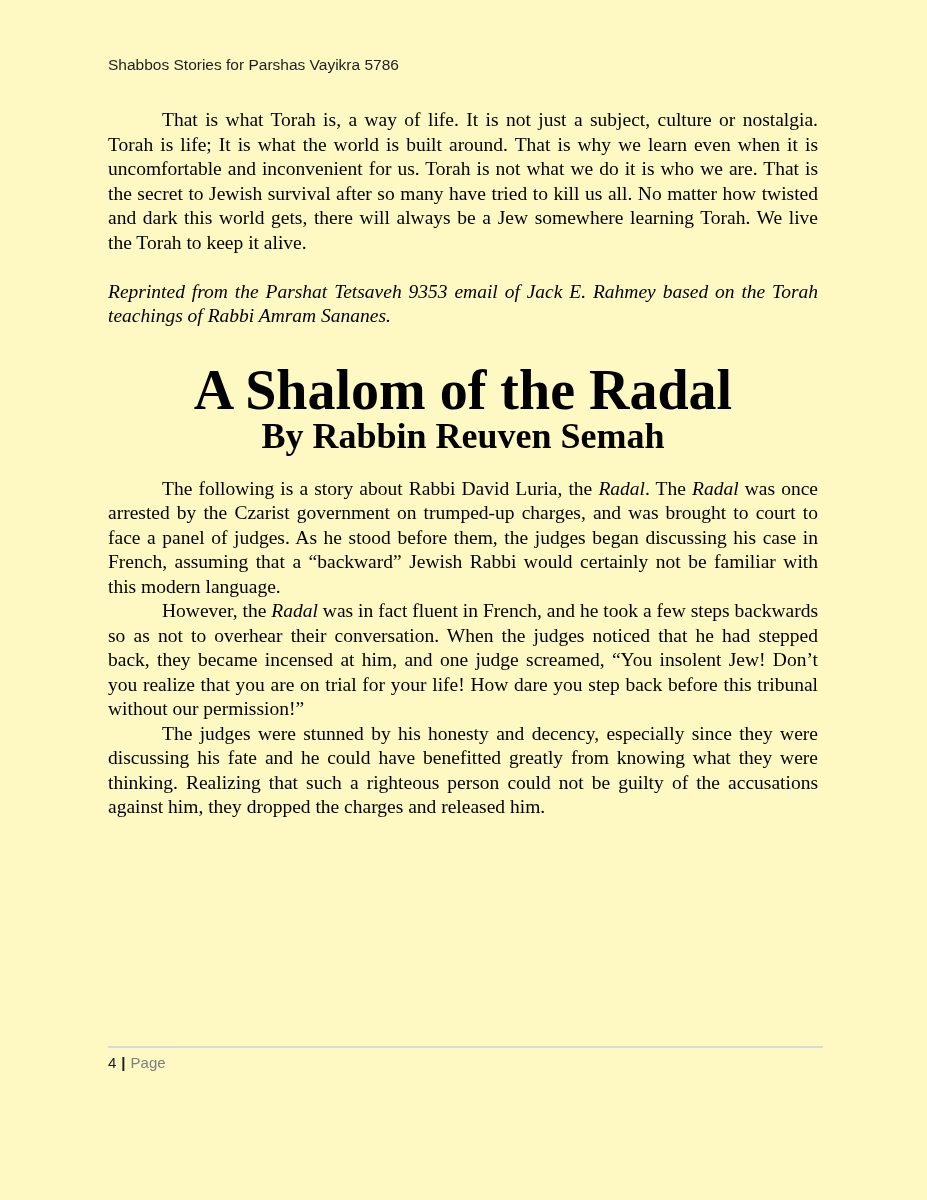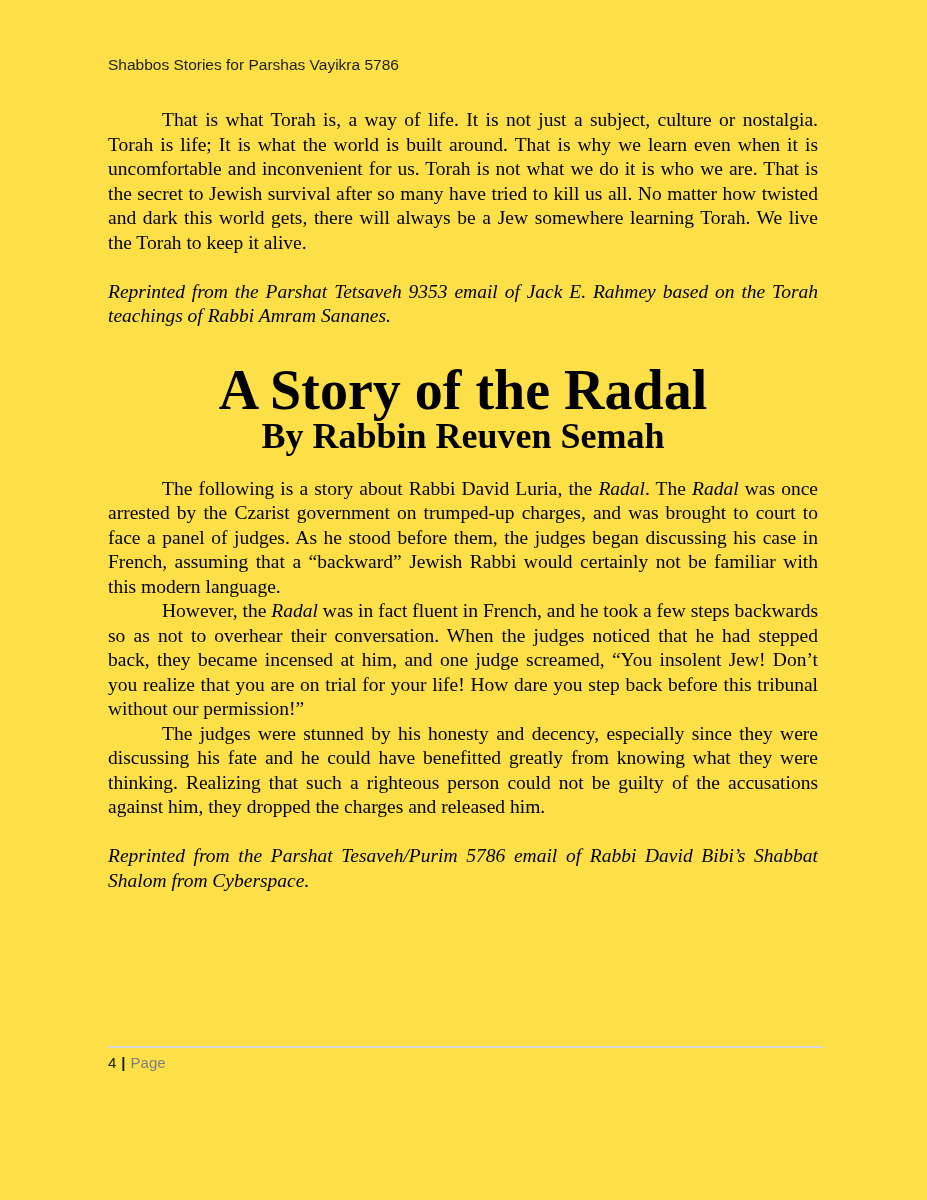--- a/index.html
+++ b/index.html
@@ -4,21 +4,21 @@
 <style>
   html, body {
     margin: 0;
     padding: 0;
     background: #ffffff;
   }
   .page {
     position: relative;
     width: 927px;
     height: 1200px;
-    background: #fde047;
+    background: #fef9c3;
     overflow: hidden;
     font-family: "Liberation Serif", "DejaVu Serif", serif;
     color: #000000;
   }
   .page-header {
     position: absolute;
     top: 56px;
     left: 108px;
     right: 104px;
     font-family: "Liberation Sans", "DejaVu Sans", sans-serif;
@@ -85,26 +85,25 @@
 
 <div class="page">
 
   <div class="page-header">
     <span>Shabbos Stories for Parshas Vayikra 5786</span>
   </div>
 
   <div class="document-content">
       <p class="para"><span>That is what Torah is, a way of life. It is not just a subject, culture or nostalgia. Torah is life; It is what the world is built around. That is why we learn even when it is uncomfortable and inconvenient for us. Torah is not what we do it is who we are. That is the secret to Jewish survival after so many have tried to kill us all. No matter how twisted and dark this world gets, there will always be a Jew somewhere learning Torah. We live the Torah to keep it alive.</span></p>
       <p class="para attribution"><span class="italic">Reprinted from the Parshat Tetsaveh 9353 email of Jack E. Rahmey based on the Torah teachings of Rabbi Amram Sananes.</span></p>
-      <div class="story-title">A Story of the Radal</div>
+      <div class="story-title">A Shalom of the Radal</div>
       <div class="story-subtitle">By Rabbin Reuven Semah</div>
       <p class="para"><span>The following is a story about Rabbi David Luria, the </span><span class="italic">Radal</span><span>. The </span><span class="italic">Radal</span><span> was once arrested by the Czarist government on trumped-up charges, and was brought to court to face a panel of judges. As he stood before them, the judges began discussing his case in French, assuming that a “backward” Jewish Rabbi would certainly not be familiar with this modern language.</span></p>
       <p class="para"><span>However, the </span><span class="italic">Radal</span><span> was in fact fluent in French, and he took a few steps backwards so as not to overhear their conversation. When the judges noticed that he had stepped back, they became incensed at him, and one judge screamed, “You insolent Jew! Don’t you realize that you are on trial for your life! How dare you step back before this tribunal without our permission!”</span></p>
       <p class="para"><span>The judges were stunned by his honesty and decency, especially since they were discussing his fate and he could have benefitted greatly from knowing what they were thinking. Realizing that such a righteous person could not be guilty of the accusations against him, they dropped the charges and released him.</span></p>
-      <p class="para attribution"><span class="italic">Reprinted from the Parshat Tesaveh/Purim 5786 email of Rabbi David Bibi’s Shabbat Shalom from Cyberspace.</span></p>
     </div>
 
   <div class="page-footer">
     <div class="footer-rule"></div>
     <div class="footer-text">
       <span>4</span><span class="footer-sep">|</span><span class="footer-label">Page</span>
     </div>
   </div>
 
 </div>

